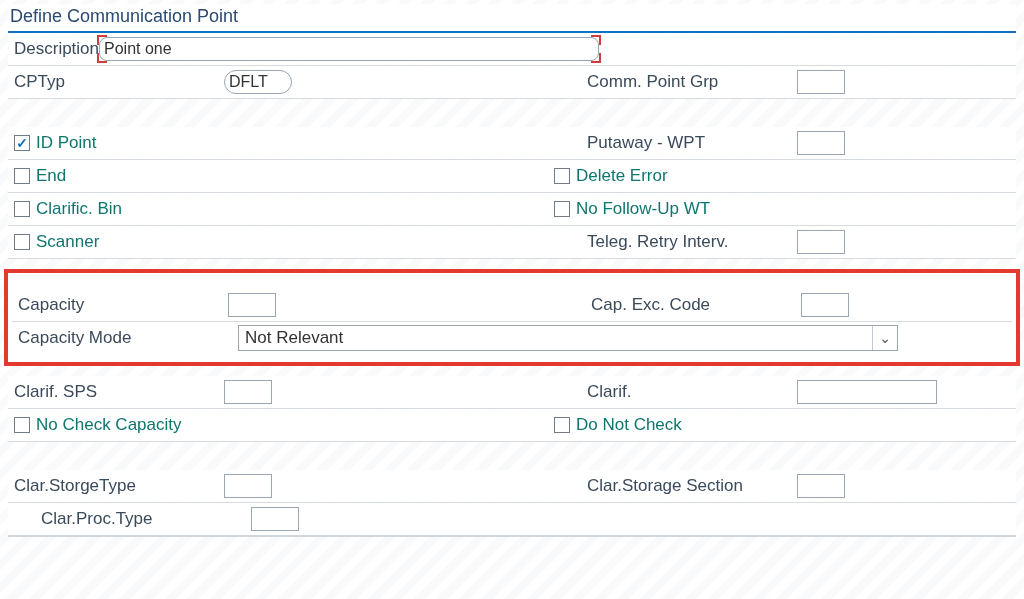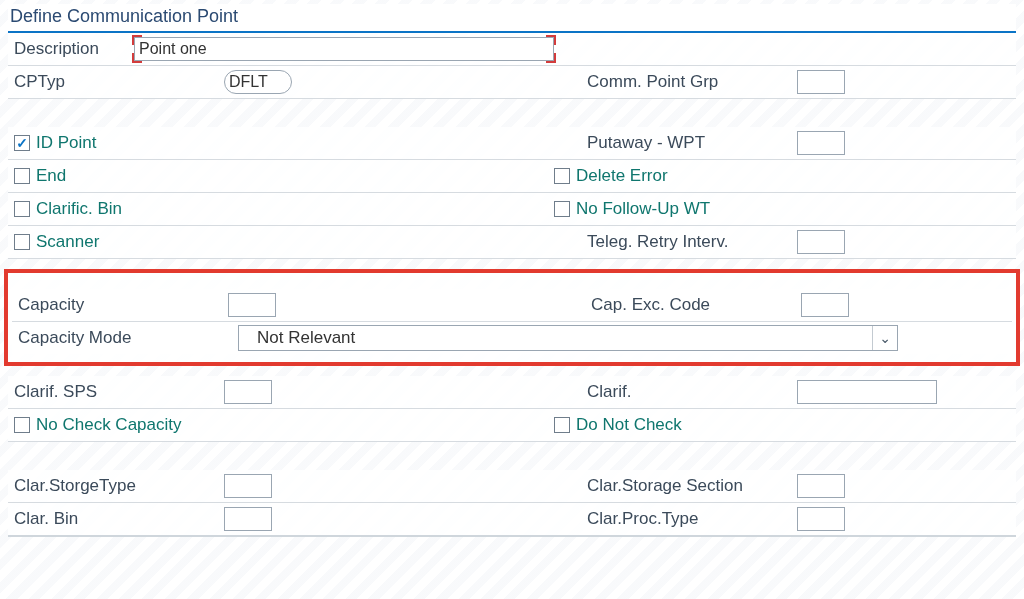--- a/index.html
+++ b/index.html
@@ -66,21 +66,21 @@
     border: 1px solid #9aa6b2;
     background: #fff;
     padding: 0 4px;
     font-size: 16px;
     color: #333;
     box-sizing: border-box;
   }
   .inp.sm  { width: 48px; }
   .inp.md  { width: 68px; }
   .inp.lg  { width: 140px; }
-  .inp.xl  { width: 420px; }
+  .inp.xl  { width: 500px; border-radius: 8px; }
   .inp.readonly {
     background: #f2f4f6;
     border-color: #c3cad1;
     border-radius: 12px;
   }
   .focus-frame {
     position: relative;
     display: inline-block;
   }
   .focus-frame input {
@@ -104,21 +104,20 @@
     width: 660px;
     height: 26px;
     border: 1px solid #9aa6b2;
     background: #fff;
     box-sizing: border-box;
   }
   .select-wrap .select-value {
     flex: 1 1 auto;
     padding: 0 6px;
     color: #333;
-    margin-left: 12px;
   }
   .select-wrap .chevron {
     width: 24px;
     text-align: center;
     color: #4a5a6a;
     border-left: 1px solid #c3cad1;
     font-size: 14px;
     line-height: 24px;
   }
 
@@ -297,23 +296,19 @@
       <span class="lbl">Clar.StorgeType</span>
       <input type="text" class="inp sm" value="" style="">
     </div>
     <div class="col-right">
       <span class="lbl">Clar.Storage Section</span>
       <input type="text" class="inp sm" value="" style="">
     </div>
   </div>
 
   <div class="row last">
-    <div class="col-left">
-      <span class="lbl">Clar. Bin</span>
-      <input type="text" class="inp sm" value="" style="">
-    </div>
     <div class="col-right">
       <span class="lbl">Clar.Proc.Type</span>
       <input type="text" class="inp sm" value="" style="">
     </div>
   </div>
 
 </div>
 
 </body></html>

